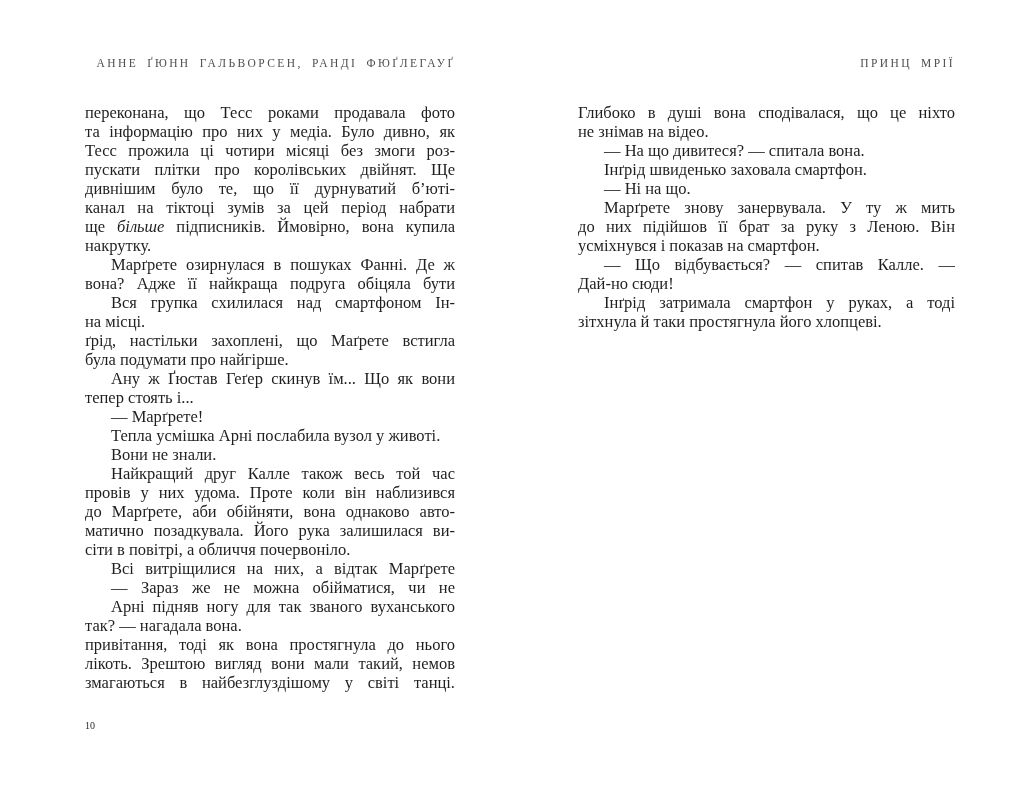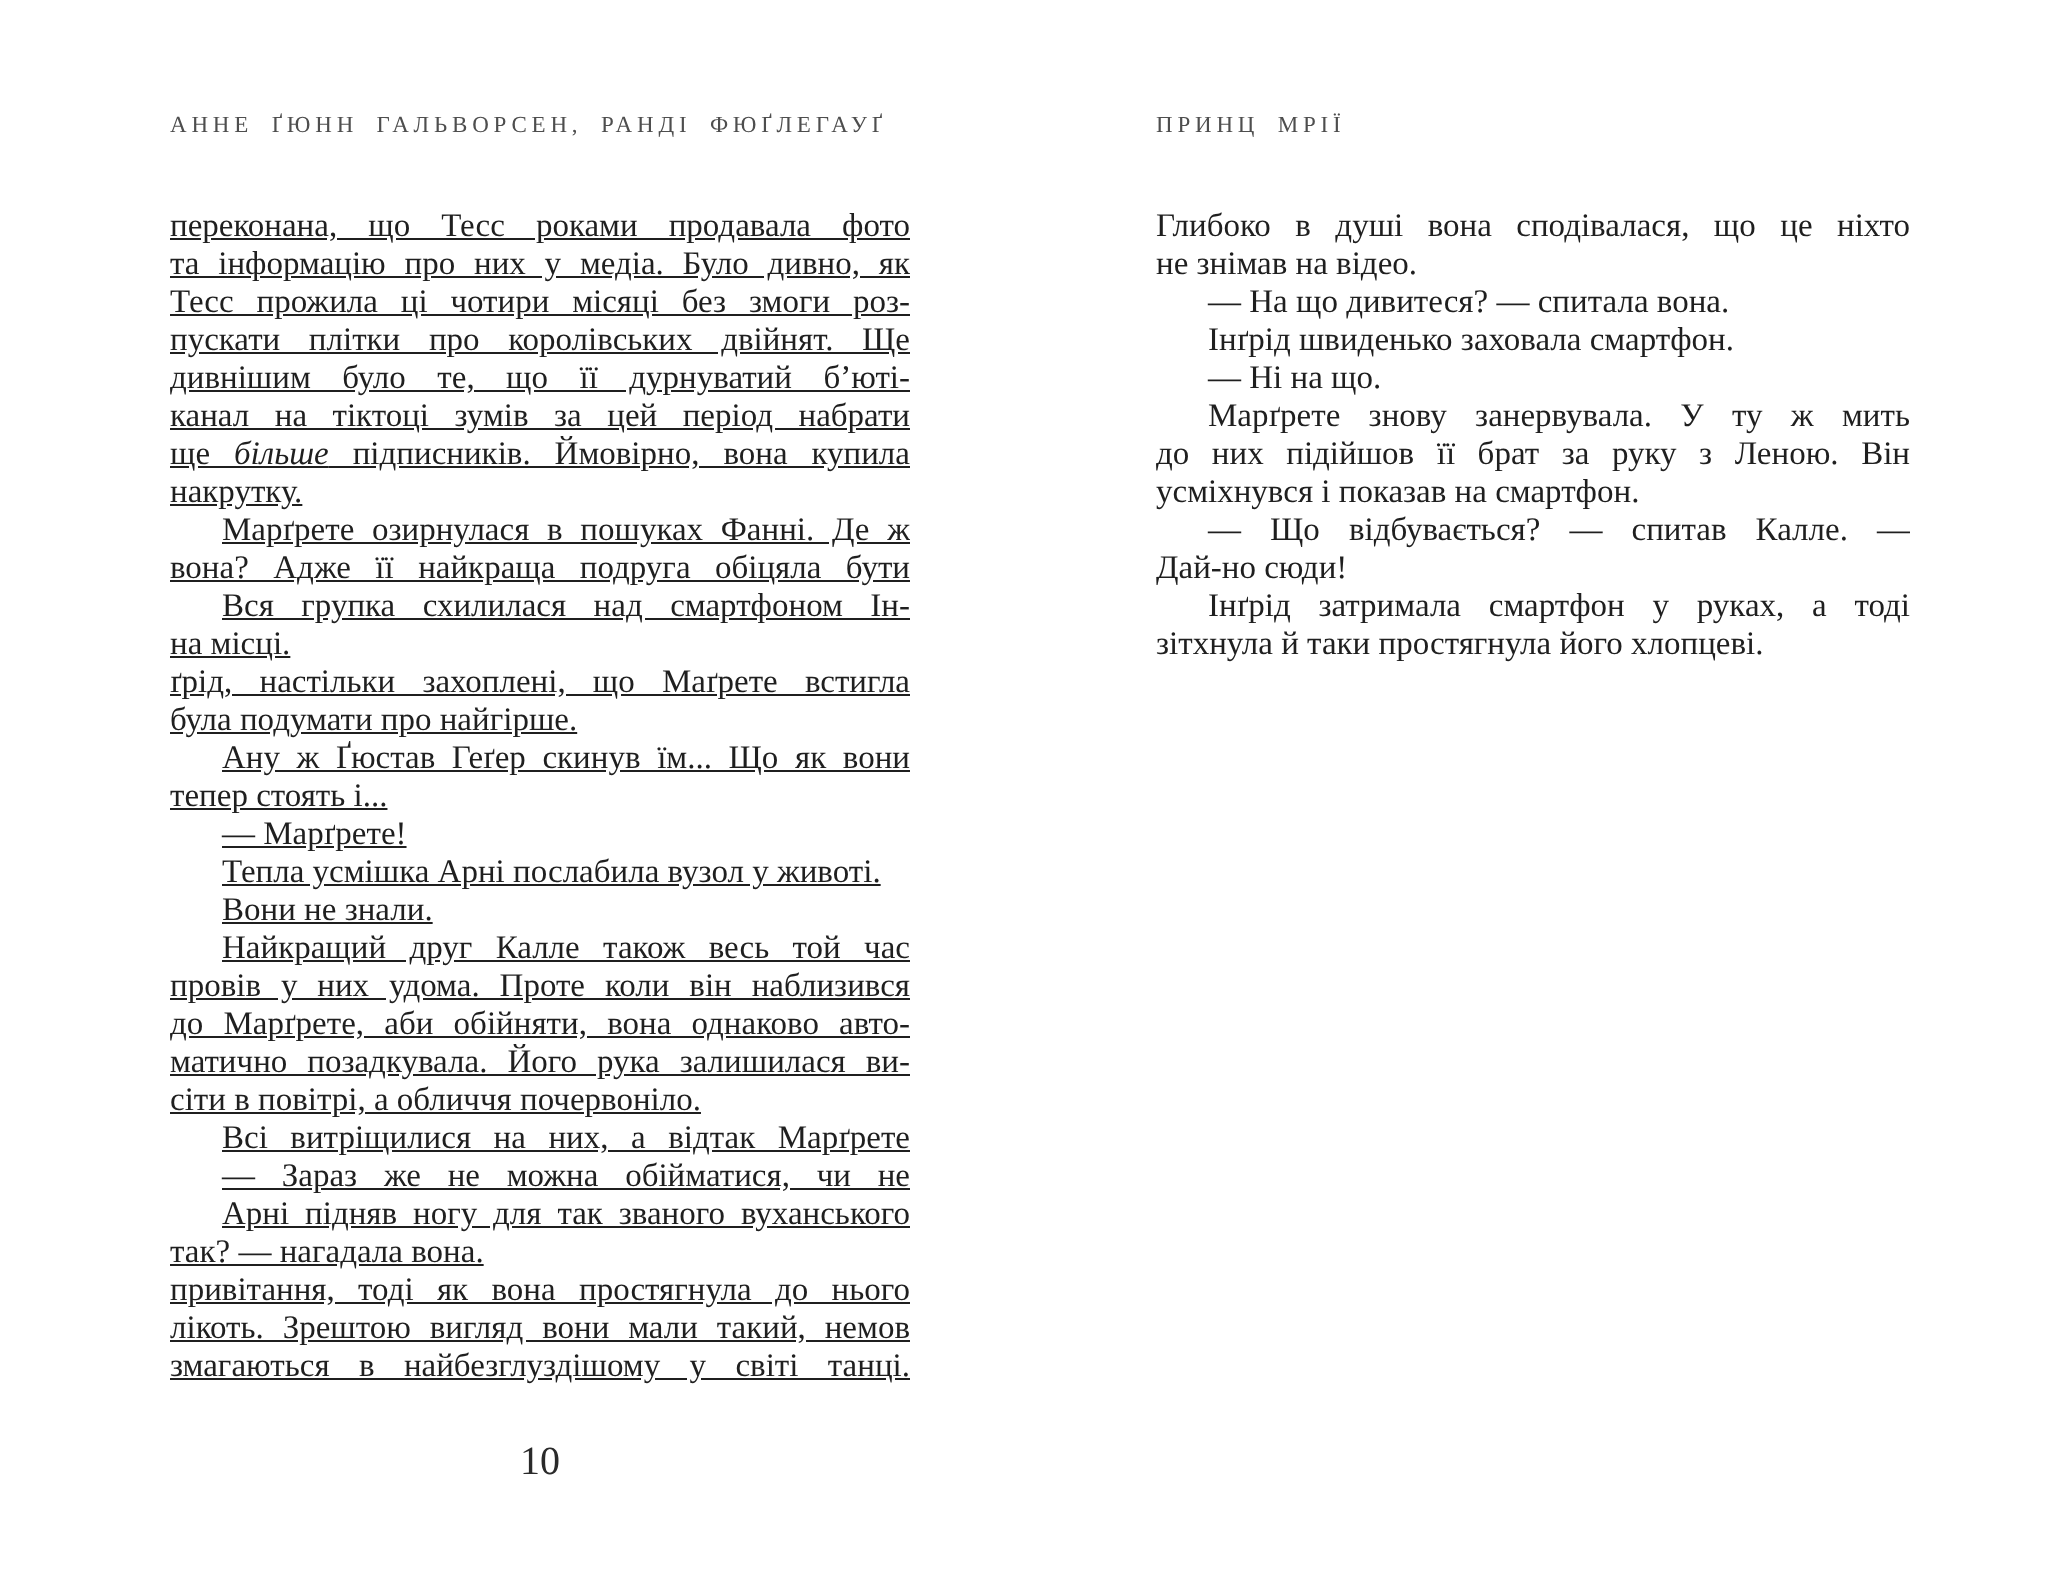--- a/index.html
+++ b/index.html
@@ -16,52 +16,51 @@
     color: #1f1f1f;
     overflow: hidden;
   }
   .running-header {
     position: absolute;
     top: 57px;
     font-size: 11.5px;
     letter-spacing: 2.4px;
     word-spacing: 4px;
     color: #4e4e4e;
-    text-align: left;
+    text-align: right;
     white-space: nowrap;
   }
   .running-header.left  { left: 85px;  width: 370px; }
   .running-header.right { left: 578px; width: 377px; }
 
   .column {
     position: absolute;
     top: 103px;
     font-size: 16.5px;
   }
-  .column.left  { left: 85px;  width: 370px; text-decoration: underline; }
+  .column.left  { left: 85px;  width: 370px; }
   .column.right { left: 578px; width: 377px; }
 
   .line {
     height: 19px;
     line-height: 19px;
     overflow: hidden;
   }
   .line.just {
     text-align: justify;
     text-align-last: justify;
   }
   .line.indent { padding-left: 26px; }
 
   .pagenum {
     position: absolute;
     top: 720px;
     left: 85px;
     width: 370px;
-    text-align: center;
-    font-size: 20px;
+    font-size: 10px;
     color: #2a2a2a;
   }
 </style>
 </head>
 <body>
 
 <div class="sheet">
 
   <div class="running-header left">АННЕ ҐЮНН ГАЛЬВОРСЕН, РАНДІ ФЮҐЛЕГАУҐ</div>
 

